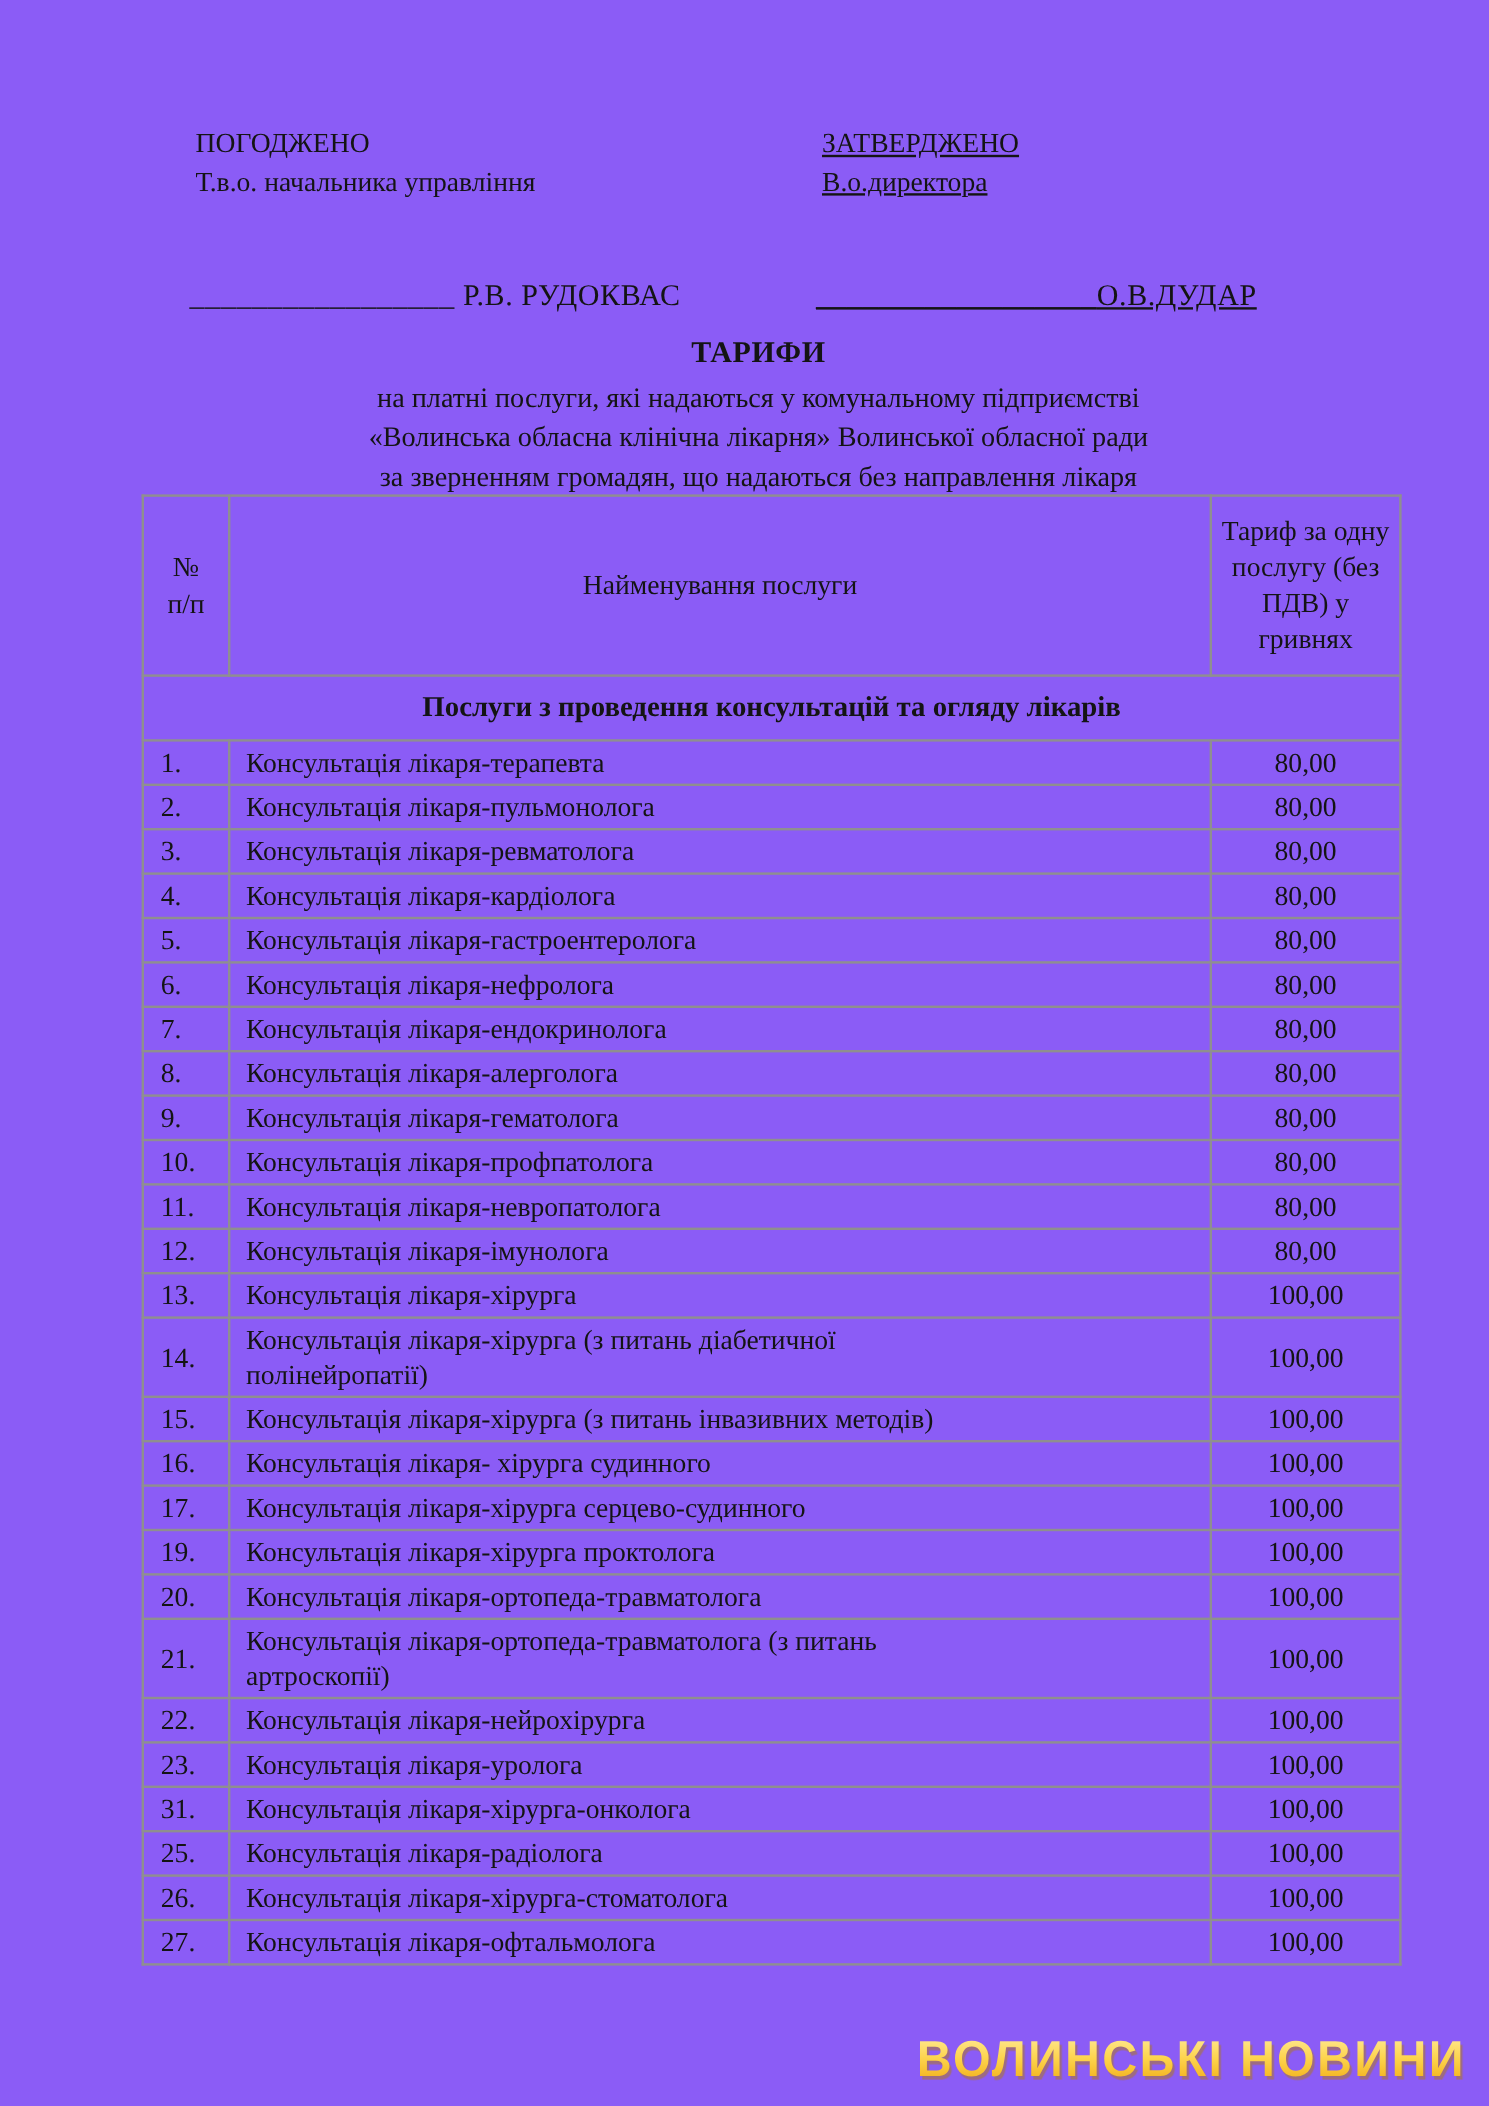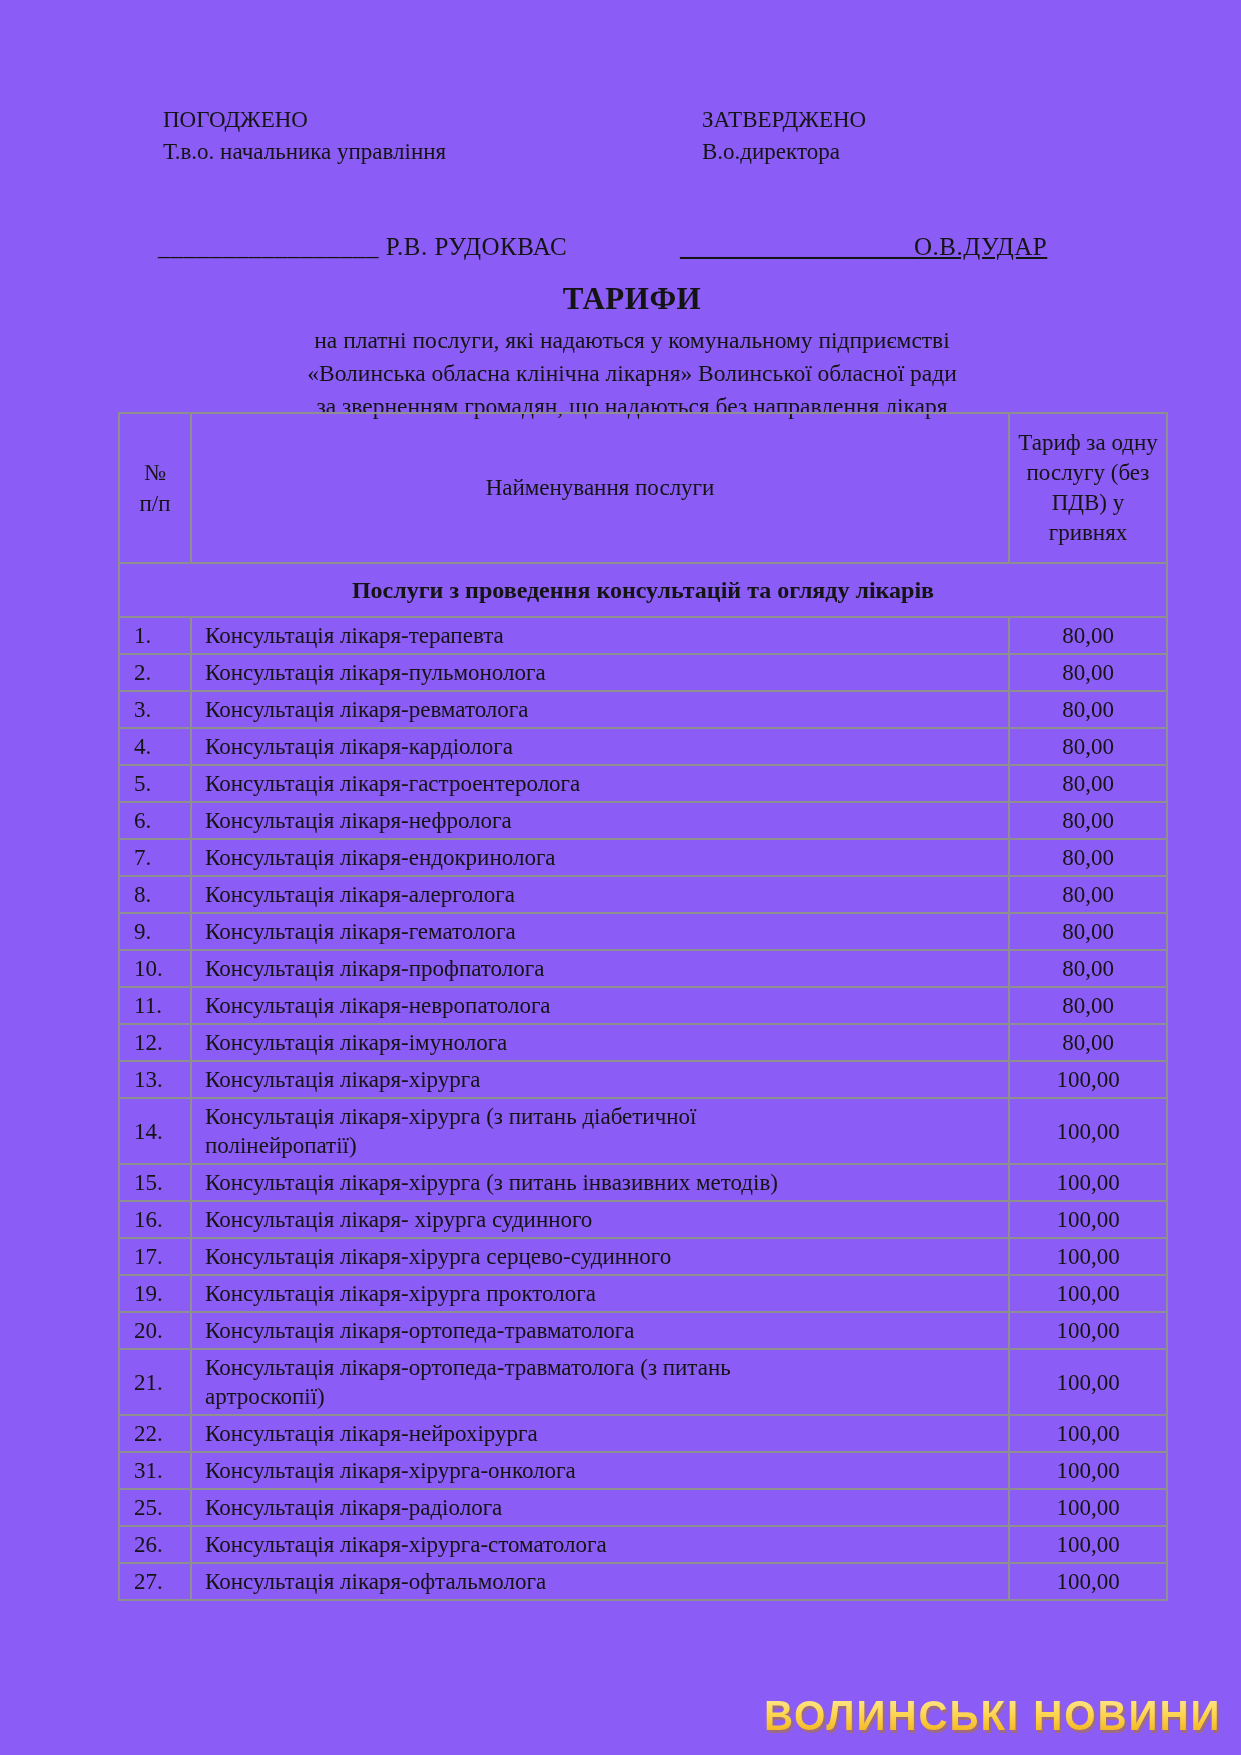--- a/index.html
+++ b/index.html
@@ -9,29 +9,29 @@
     width:1241px; height:1755px;
     margin:0 auto;
     background:#8b5cf6;
     font-family:"Liberation Serif", serif;
     color:#141414;
     overflow:hidden;
   }
   
   .approval { position:absolute; top:104px; font-size:23px; line-height:32px; }
   .approval.left { left:163px; }
-  .approval.right { left:702px; }
+  .approval.right { left:685px;text-decoration:underline; }
   
   .sig-row { position:absolute; top:233px; width:100%; font-size:25px; }
   .sig { position:absolute; white-space:nowrap; letter-spacing:0.5px; }
   .sig.left { left:158px; }
   .sig.right { left:680px;text-decoration:underline; }
   
   .title-block { position:absolute; top:281px; left:98px; width:1068px; text-align:center; }
-  .title-main { font-size:31px; font-weight:bold; letter-spacing:0.5px; margin-bottom:7px; }
+  .title-main { font-size:25px; font-weight:bold; letter-spacing:0.5px; margin-bottom:7px; }
   .title-sub  { font-size:23.5px; font-weight:normal; line-height:33px; }
   
   table.tariffs {
     position:absolute; top:412px; left:118px;
     width:1048px;
     border-collapse:collapse;
     table-layout:fixed;
     font-size:23px;
   }
   table.tariffs col.c-num  { width:72px; }
@@ -210,20 +210,25 @@
           <td class="cell-name">Консультація лікаря-ортопеда-травматолога (з питань
 артроскопії)</td>
           <td class="cell-price">100,00</td>
         </tr>
         <tr>
           <td class="cell-num">22.</td>
           <td class="cell-name">Консультація лікаря-нейрохірурга</td>
           <td class="cell-price">100,00</td>
         </tr>
         <tr>
+          <td class="cell-num">23.</td>
+          <td class="cell-name">Консультація лікаря-уролога</td>
+          <td class="cell-price">100,00</td>
+        </tr>
+        <tr>
           <td class="cell-num">31.</td>
           <td class="cell-name">Консультація лікаря-хірурга-онколога</td>
           <td class="cell-price">100,00</td>
         </tr>
         <tr>
           <td class="cell-num">25.</td>
           <td class="cell-name">Консультація лікаря-радіолога</td>
           <td class="cell-price">100,00</td>
         </tr>
         <tr>

